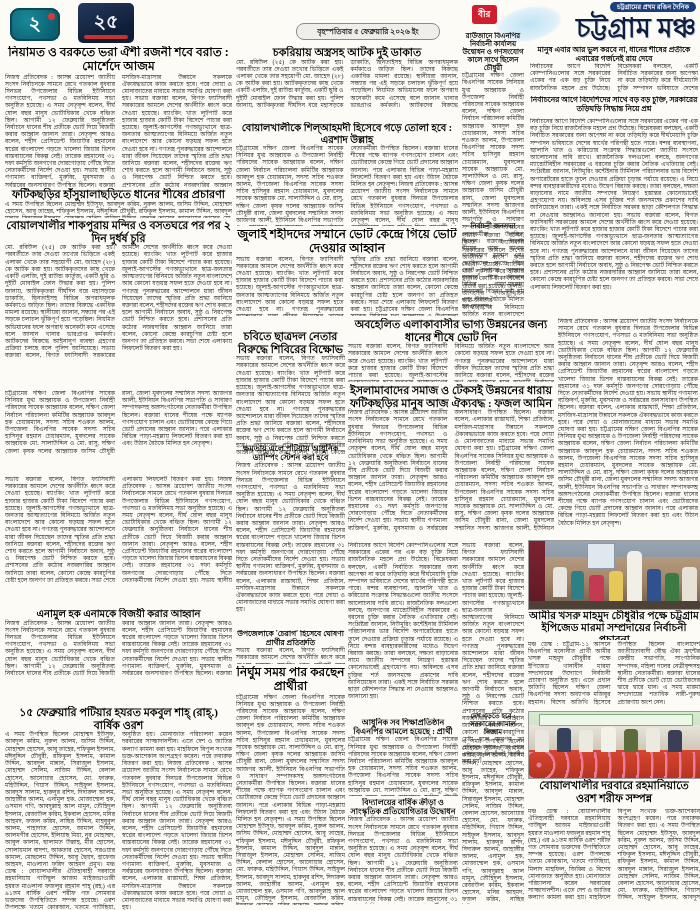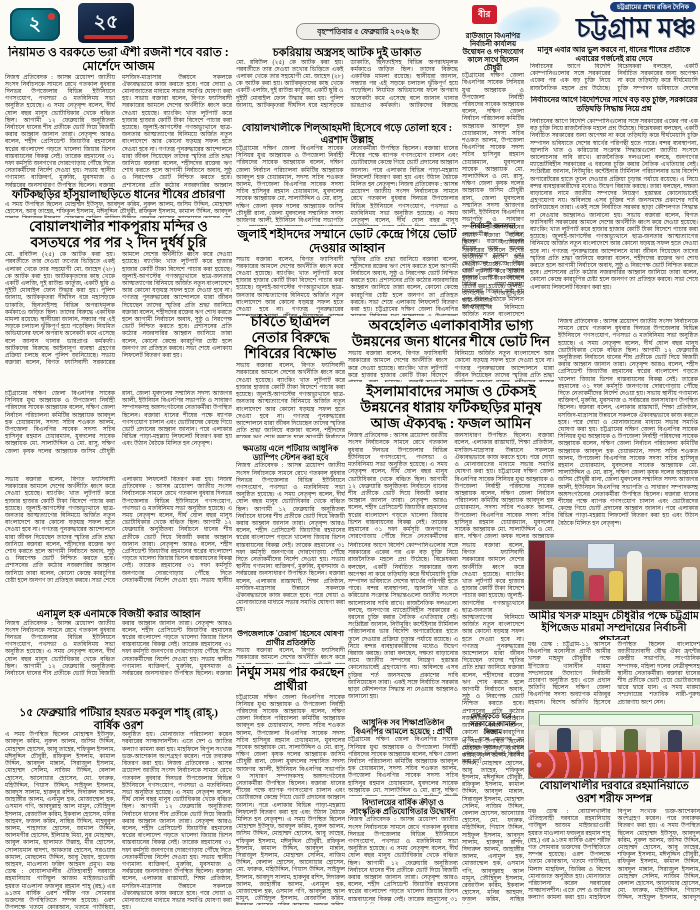--- a/index.html
+++ b/index.html
@@ -2,21 +2,21 @@
 <html><head>
 <meta charset="utf-8">
 <style>
   html,body{margin:0;padding:0;}
   body{width:700px;height:910px;background:#e8e6e0;font-family:"Liberation Serif","DejaVu Serif",serif;}
   .page{position:relative;width:700px;height:910px;background:#fcfbf6;overflow:hidden;color:#111;}
   .blk{position:absolute;overflow:hidden;}
   .hl{font-weight:bold;text-align:center;line-height:1.15;color:#000;}
   .bd{font-size:6px;line-height:7.2px;text-align:justify;color:#191919;}
   .cols2{column-count:2;column-gap:7px;}
-  .h7{font-size:7px}.h75{font-size:7.5px}.h8{font-size:8px}.h85{font-size:14px}
+  .h7{font-size:7px}.h75{font-size:7.5px}.h8{font-size:8px}.h85{font-size:11px}
   .h9{font-size:12px}.h95{font-size:11px}.h10{font-size:10px}.h105{font-size:10.5px}
   .h11{font-size:11px}.h12{font-size:11px}
   .bandA{left:5px;width:227px}.bandB{left:236px;width:222px}.bandBL{left:236px;width:109px}
   .bandMR{left:348px;width:206px}.bandMC{left:348px;width:110px}.bandN{left:462px;width:62px}
   .bandRW{left:530px;width:168px}.bandRC{left:558px;width:140px}.bandPH{left:528px;width:172px}
   .sub{font-weight:bold;text-align:center;font-size:6.8px;line-height:8px;color:#000;margin:2px 0;}
   
   .hdr{position:absolute;left:0;top:0;width:700px;height:45px;}
   .logo1{position:absolute;left:10px;top:8px;width:50px;height:33px;border-radius:9px;
     background:radial-gradient(circle at 35% 35%,#19899a,#0b5f6e 75%);display:flex;align-items:center;justify-content:center;
@@ -109,21 +109,21 @@
   <div class="blk bandB" style="top:122px;height:104px">
     <div class="hl h10">বোয়ালখালীকে শিল্আহমদী হিসেবে গড়ে তোলা হবে : এরশাদ উল্লাহ</div>
     <div class="bd cols2" style="height:88px"><span>চট্টগ্রামের দক্ষিণ জেলা বিএনপির সাবেক সিনিয়র যুগ্ম আহ্বায়ক ও উপজেলা নির্বাহী পরিষদের সাবেক আহ্বায়ক বলেন, দক্ষিণ জেলা নির্বাচন পরিচালনা কমিটির আহ্বায়ক আবদুল হক চেয়ারম্যান, সদস্য সচিব শওকত আলম, উপজেলা বিএনপির সাবেক সদস্য সচিব হাসিনুর রহমান চেয়ারম্যান, যুবদলের সাবেক আহ্বায়ক মো. সালাউদ্দিন ও মো. রাসু, দক্ষিণ জেলা কৃষক দলের আহ্বায়ক জসিম চৌধুরী রানা, জেলা যুবদলের সম্মানিত সদস্য আজগর আলী, ইউনিয়ন বিএনপির সভাপতি ও সাধারণ সম্পাদকসহ অঙ্গসংগঠনের নেতাকর্মীরা উপস্থিত ছিলেন। বক্তারা ধানের শীষের পক্ষে ব্যাপক গণসংযোগ চালান এবং ভোটারদের কেন্দ্রে গিয়ে ভোট প্রদানের আহ্বান জানান। পরে এলাকার বিভিন্ন পাড়া-মহল্লায় লিফলেট বিতরণ করা হয় এবং উঠান বৈঠকে মিলিত হন নেতৃবৃন্দ।</span> <span>নিজস্ব প্রতিবেদক : আসন্ন ত্রয়োদশ জাতীয় সংসদ নির্বাচনকে সামনে রেখে গতকাল বুধবার দিনভর উপজেলার বিভিন্ন ইউনিয়নে গণসংযোগ, পথসভা ও মতবিনিময় সভা অনুষ্ঠিত হয়েছে। এ সময় নেতৃবৃন্দ বলেন, দীর্ঘ ষোল বছর মানুষ ভোটাধিকার থেকে বঞ্চিত ছিল। আগামী ১২ ফেব্রুয়ারি অনুষ্ঠিতব্য নির্বাচনে ধানের শীষ প্রতীকে ভোট দিয়ে বিজয়ী করার আহ্বান জানান তারা। নেতৃবৃন্দ আরও বলেন, শহীদ প্রেসিডেন্ট জিয়াউর রহমানের স্বপ্নের বাংলাদেশ গড়তে খালেদা জিয়ার ভিশন বাস্তবায়নের বিকল্প নেই। তারেক রহমানের ৩১ দফা কর্মসূচি জনগণের দোরগোড়ায় পৌঁছে দিতে নেতাকর্মীদের নির্দেশ দেওয়া হয়। সভায় স্থানীয় গণ্যমান্য ব্যক্তিবর্গ, মুরুব্বি, যুবসমাজ ও সর্বস্তরের জনসাধারণ উপস্থিত ছিলেন। বক্তারা বলেন, এলাকার রাস্তাঘাট, শিক্ষা প্রতিষ্ঠান, মসজিদ-মাদ্রাসার উন্নয়নে সকলকে ঐক্যবদ্ধভাবে কাজ করতে হবে। পরে দোয়া ও মোনাজাতের মাধ্যমে সভার সমাপ্তি ঘোষণা করা হয়।</span></div>
   </div>
 
   <div class="blk bandB" style="top:228px;height:88px">
     <div class="hl h9">জুলাই শহীদদের সম্মানে ভোট কেন্দ্রে গিয়ে ভোট দেওয়ার আহ্বান</div>
     <div class="bd cols2" style="height:72px"><span>সভায় বক্তারা বলেন, বিগত ফ্যাসিবাদী সরকারের আমলে দেশের অর্থনীতি ধ্বংস করে দেওয়া হয়েছে। ব্যাংকিং খাত লুটপাট করে হাজার হাজার কোটি টাকা বিদেশে পাচার করা হয়েছে। জুলাই-আগস্টের গণঅভ্যুত্থানে ছাত্র-জনতার আত্মত্যাগের বিনিময়ে অর্জিত নতুন বাংলাদেশে আর কোনো ষড়যন্ত্র সফল হতে দেওয়া হবে না। গণতন্ত্র পুনরুদ্ধারের আন্দোলনে যারা জীবন দিয়েছেন তাদের স্মৃতির প্রতি শ্রদ্ধা জানিয়ে বক্তারা বলেন, শহীদদের রক্তের ঋণ শোধ করতে হলে আগামী নির্বাচনে অবাধ, সুষ্ঠু ও নিরপেক্ষ ভোট নিশ্চিত করতে হবে। প্রশাসনের প্রতি কঠোর নজরদারির আহ্বান জানিয়ে তারা বলেন, কোনো কেন্দ্রে কারচুপির চেষ্টা হলে জনগণ তা প্রতিহত করবে। সভা শেষে এলাকায় লিফলেট বিতরণ করা হয়।</span> <span>চট্টগ্রামের দক্ষিণ জেলা বিএনপির সাবেক সিনিয়র যুগ্ম আহ্বায়ক ও উপজেলা নির্বাহী পরিষদের সাবেক আহ্বায়ক বলেন, দক্ষিণ জেলা নির্বাচন পরিচালনা কমিটির আহ্বায়ক আবদুল হক চেয়ারম্যান, সদস্য সচিব শওকত আলম, উপজেলা বিএনপির সাবেক সদস্য সচিব হাসিনুর রহমান চেয়ারম্যান, যুবদলের সাবেক আহ্বায়ক মো. সালাউদ্দিন ও মো. রাসু, দক্ষিণ জেলা কৃষক দলের আহ্বায়ক জসিম চৌধুরী রানা, জেলা যুবদলের সম্মানিত সদস্য আজগর আলী, ইউনিয়ন বিএনপির সভাপতি ও সাধারণ সম্পাদকসহ অঙ্গসংগঠনের নেতাকর্মীরা উপস্থিত ছিলেন। বক্তারা ধানের শীষের পক্ষে ব্যাপক গণসংযোগ চালান এবং ভোটারদের কেন্দ্রে গিয়ে ভোট প্রদানের আহ্বান জানান। পরে এলাকার বিভিন্ন পাড়া-মহল্লায় লিফলেট বিতরণ করা হয় এবং উঠান বৈঠকে মিলিত হন নেতৃবৃন্দ।</span></div>
   </div>
 
-  <div class="blk bandBL" style="top:314px;height:124px">
+  <div class="blk bandBL" style="top:330px;height:124px">
     <div class="hl h85">চবিতে ছাত্রদল নেতার বিরুদ্ধে শিবিরের বিক্ষোভ</div>
     <div class="bd" style="height:102px"><span>সভায় বক্তারা বলেন, বিগত ফ্যাসিবাদী সরকারের আমলে দেশের অর্থনীতি ধ্বংস করে দেওয়া হয়েছে। ব্যাংকিং খাত লুটপাট করে হাজার হাজার কোটি টাকা বিদেশে পাচার করা হয়েছে। জুলাই-আগস্টের গণঅভ্যুত্থানে ছাত্র-জনতার আত্মত্যাগের বিনিময়ে অর্জিত নতুন বাংলাদেশে আর কোনো ষড়যন্ত্র সফল হতে দেওয়া হবে না। গণতন্ত্র পুনরুদ্ধারের আন্দোলনে যারা জীবন দিয়েছেন তাদের স্মৃতির প্রতি শ্রদ্ধা জানিয়ে বক্তারা বলেন, শহীদদের রক্তের ঋণ শোধ করতে হলে আগামী নির্বাচনে অবাধ, সুষ্ঠু ও নিরপেক্ষ ভোট নিশ্চিত করতে হবে। প্রশাসনের প্রতি কঠোর নজরদারির আহ্বান জানিয়ে তারা বলেন, কোনো কেন্দ্রে কারচুপির চেষ্টা হলে জনগণ তা প্রতিহত করবে। সভা শেষে এলাকায় লিফলেট বিতরণ করা হয়।</span></div>
   </div>
 
   <div class="blk bandBL" style="top:444px;height:184px">
     <div class="hl h8">ক্ষমতায় এলে পটিয়ায় আধুনিক ড্যাম্পিং স্টেশন করা হবে</div>
     <div class="bd" style="height:162px"><span>নিজস্ব প্রতিবেদক : আসন্ন ত্রয়োদশ জাতীয় সংসদ নির্বাচনকে সামনে রেখে গতকাল বুধবার দিনভর উপজেলার বিভিন্ন ইউনিয়নে গণসংযোগ, পথসভা ও মতবিনিময় সভা অনুষ্ঠিত হয়েছে। এ সময় নেতৃবৃন্দ বলেন, দীর্ঘ ষোল বছর মানুষ ভোটাধিকার থেকে বঞ্চিত ছিল। আগামী ১২ ফেব্রুয়ারি অনুষ্ঠিতব্য নির্বাচনে ধানের শীষ প্রতীকে ভোট দিয়ে বিজয়ী করার আহ্বান জানান তারা। নেতৃবৃন্দ আরও বলেন, শহীদ প্রেসিডেন্ট জিয়াউর রহমানের স্বপ্নের বাংলাদেশ গড়তে খালেদা জিয়ার ভিশন বাস্তবায়নের বিকল্প নেই। তারেক রহমানের ৩১ দফা কর্মসূচি জনগণের দোরগোড়ায় পৌঁছে দিতে নেতাকর্মীদের নির্দেশ দেওয়া হয়। সভায় স্থানীয় গণ্যমান্য ব্যক্তিবর্গ, মুরুব্বি, যুবসমাজ ও সর্বস্তরের জনসাধারণ উপস্থিত ছিলেন। বক্তারা বলেন, এলাকার রাস্তাঘাট, শিক্ষা প্রতিষ্ঠান, মসজিদ-মাদ্রাসার উন্নয়নে সকলকে ঐক্যবদ্ধভাবে কাজ করতে হবে। পরে দোয়া ও মোনাজাতের মাধ্যমে সভার সমাপ্তি ঘোষণা করা হয়।</span></div>
   </div>
 
   <div class="blk bandBL" style="top:630px;height:34px">

